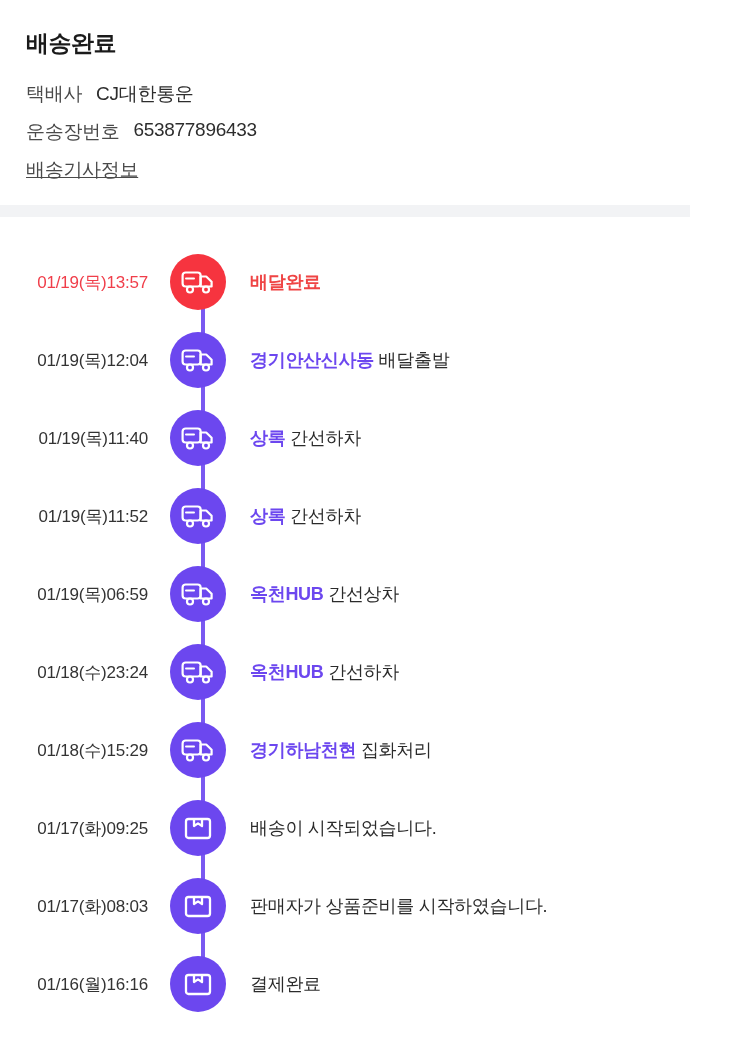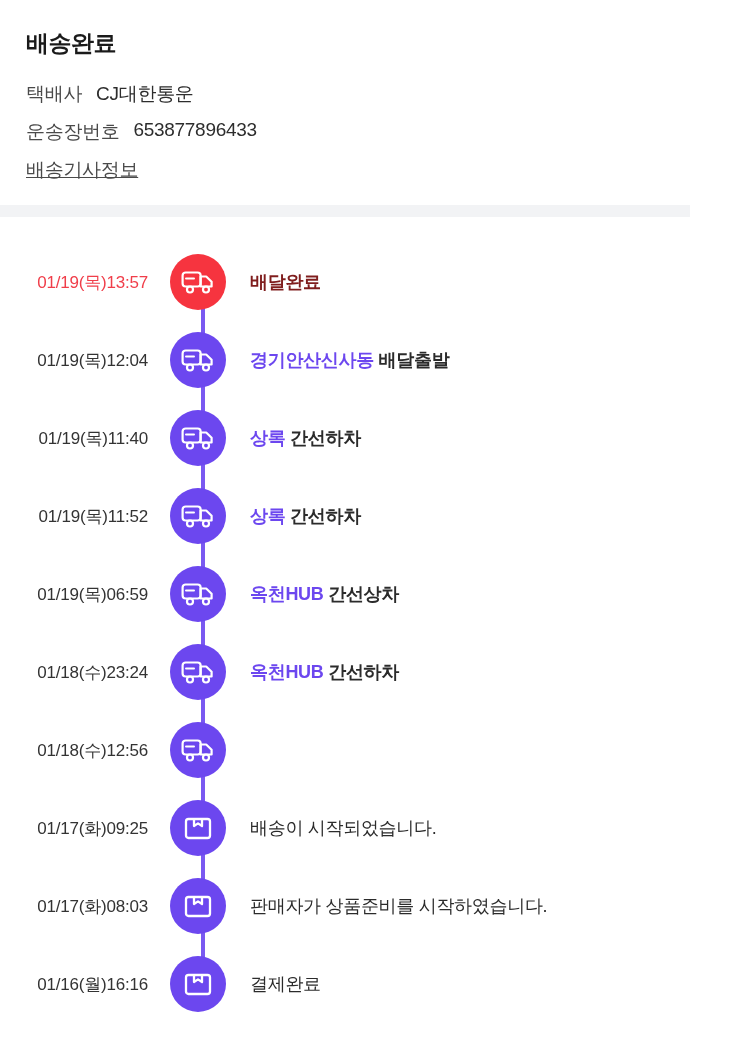--- a/index.html
+++ b/index.html
@@ -120,26 +120,26 @@
     font-size: 18px;
     color: #2b2b2b;
     letter-spacing: -0.3px;
     white-space: nowrap;
   }
   .tl-text .place {
     color: #6c47ef;
     font-weight: bold;
   }
   .tl-row.active .tl-text {
-    color: #7f1d1d;
+    color: #ef4444;
     font-weight: bold;
   }
   .tl-text .plain {
     color: #2b2b2b;
-    font-weight: bold;
+    font-weight: normal;
   }
 </style>
 </head>
 <body>
 
 <div class="page">
 
   <div class="summary">
     <div class="summary-title">배송완료</div>
 
@@ -233,30 +233,31 @@
               <rect x="1.6" y="3.5" width="18" height="14" rx="3" stroke="#ffffff" stroke-width="2.2"></rect>
               <path d="M19.6 7.5h5.6l5.4 5.2v4.8h-11z" stroke="#ffffff" stroke-width="2.2" stroke-linejoin="round"></path>
               <circle cx="9" cy="20.5" r="3" stroke="#ffffff" stroke-width="2.2"></circle>
               <circle cx="25" cy="20.5" r="3" stroke="#ffffff" stroke-width="2.2"></circle>
               <path d="M5 9.5h8" stroke="#ffffff" stroke-width="2" stroke-linecap="round"></path>
             </svg>
           </div>
           <div class="tl-text"><span class="place">옥천HUB</span> <span class="plain">간선하차</span></div>
         </div>
         <div class="tl-row">
-          <div class="tl-time">01/18(수)12:56</div>
-          <div class="tl-dot">
-            <svg width="34" height="26" viewBox="0 0 34 26" fill="none" xmlns="http://www.w3.org/2000/svg">
-              <rect x="1.6" y="3.5" width="18" height="14" rx="3" stroke="#ffffff" stroke-width="2.2"></rect>
-              <path d="M19.6 7.5h5.6l5.4 5.2v4.8h-11z" stroke="#ffffff" stroke-width="2.2" stroke-linejoin="round"></path>
-              <circle cx="9" cy="20.5" r="3" stroke="#ffffff" stroke-width="2.2"></circle>
-              <circle cx="25" cy="20.5" r="3" stroke="#ffffff" stroke-width="2.2"></circle>
-              <path d="M5 9.5h8" stroke="#ffffff" stroke-width="2" stroke-linecap="round"></path>
-            </svg>
-          </div>
+          <div class="tl-time">01/18(수)15:29</div>
+          <div class="tl-dot">
+            <svg width="34" height="26" viewBox="0 0 34 26" fill="none" xmlns="http://www.w3.org/2000/svg">
+              <rect x="1.6" y="3.5" width="18" height="14" rx="3" stroke="#ffffff" stroke-width="2.2"></rect>
+              <path d="M19.6 7.5h5.6l5.4 5.2v4.8h-11z" stroke="#ffffff" stroke-width="2.2" stroke-linejoin="round"></path>
+              <circle cx="9" cy="20.5" r="3" stroke="#ffffff" stroke-width="2.2"></circle>
+              <circle cx="25" cy="20.5" r="3" stroke="#ffffff" stroke-width="2.2"></circle>
+              <path d="M5 9.5h8" stroke="#ffffff" stroke-width="2" stroke-linecap="round"></path>
+            </svg>
+          </div>
+          <div class="tl-text"><span class="place">경기하남천현</span> <span class="plain">집화처리</span></div>
         </div>
         <div class="tl-row">
           <div class="tl-time">01/17(화)09:25</div>
           <div class="tl-dot">
             <svg width="30" height="28" viewBox="0 0 30 28" fill="none" xmlns="http://www.w3.org/2000/svg">
               <rect x="3" y="5" width="24" height="19" rx="2.5" stroke="#ffffff" stroke-width="2.3"></rect>
               <path d="M11 5v7l4-2.6L19 12V5" stroke="#ffffff" stroke-width="2.3" stroke-linejoin="round"></path>
             </svg>
           </div>
           <div class="tl-text"><span>배송이 시작되었습니다.</span></div>

